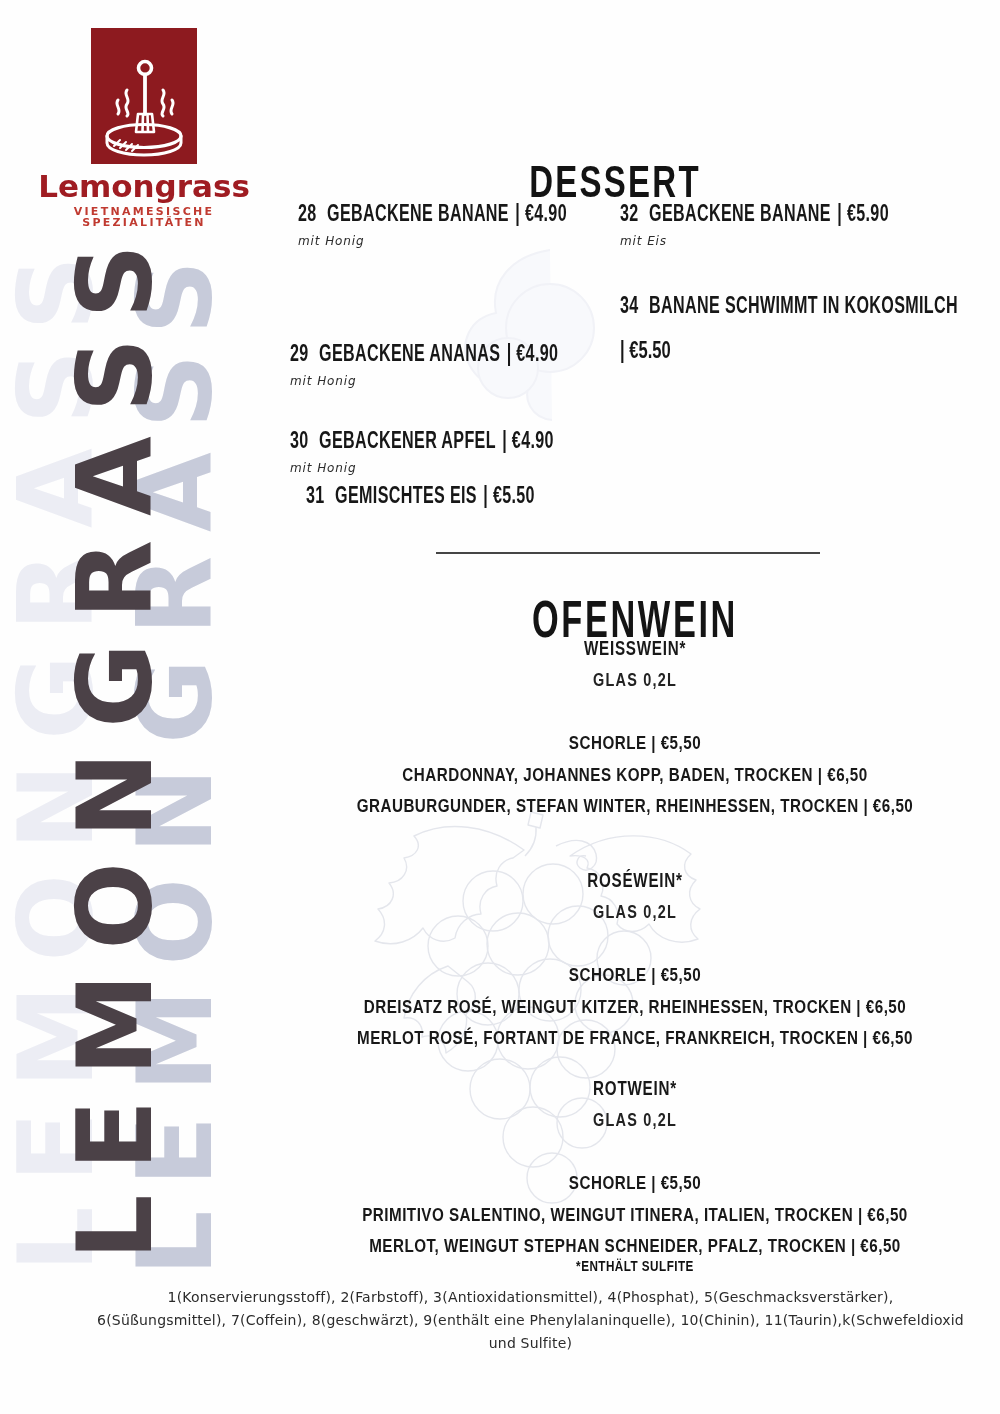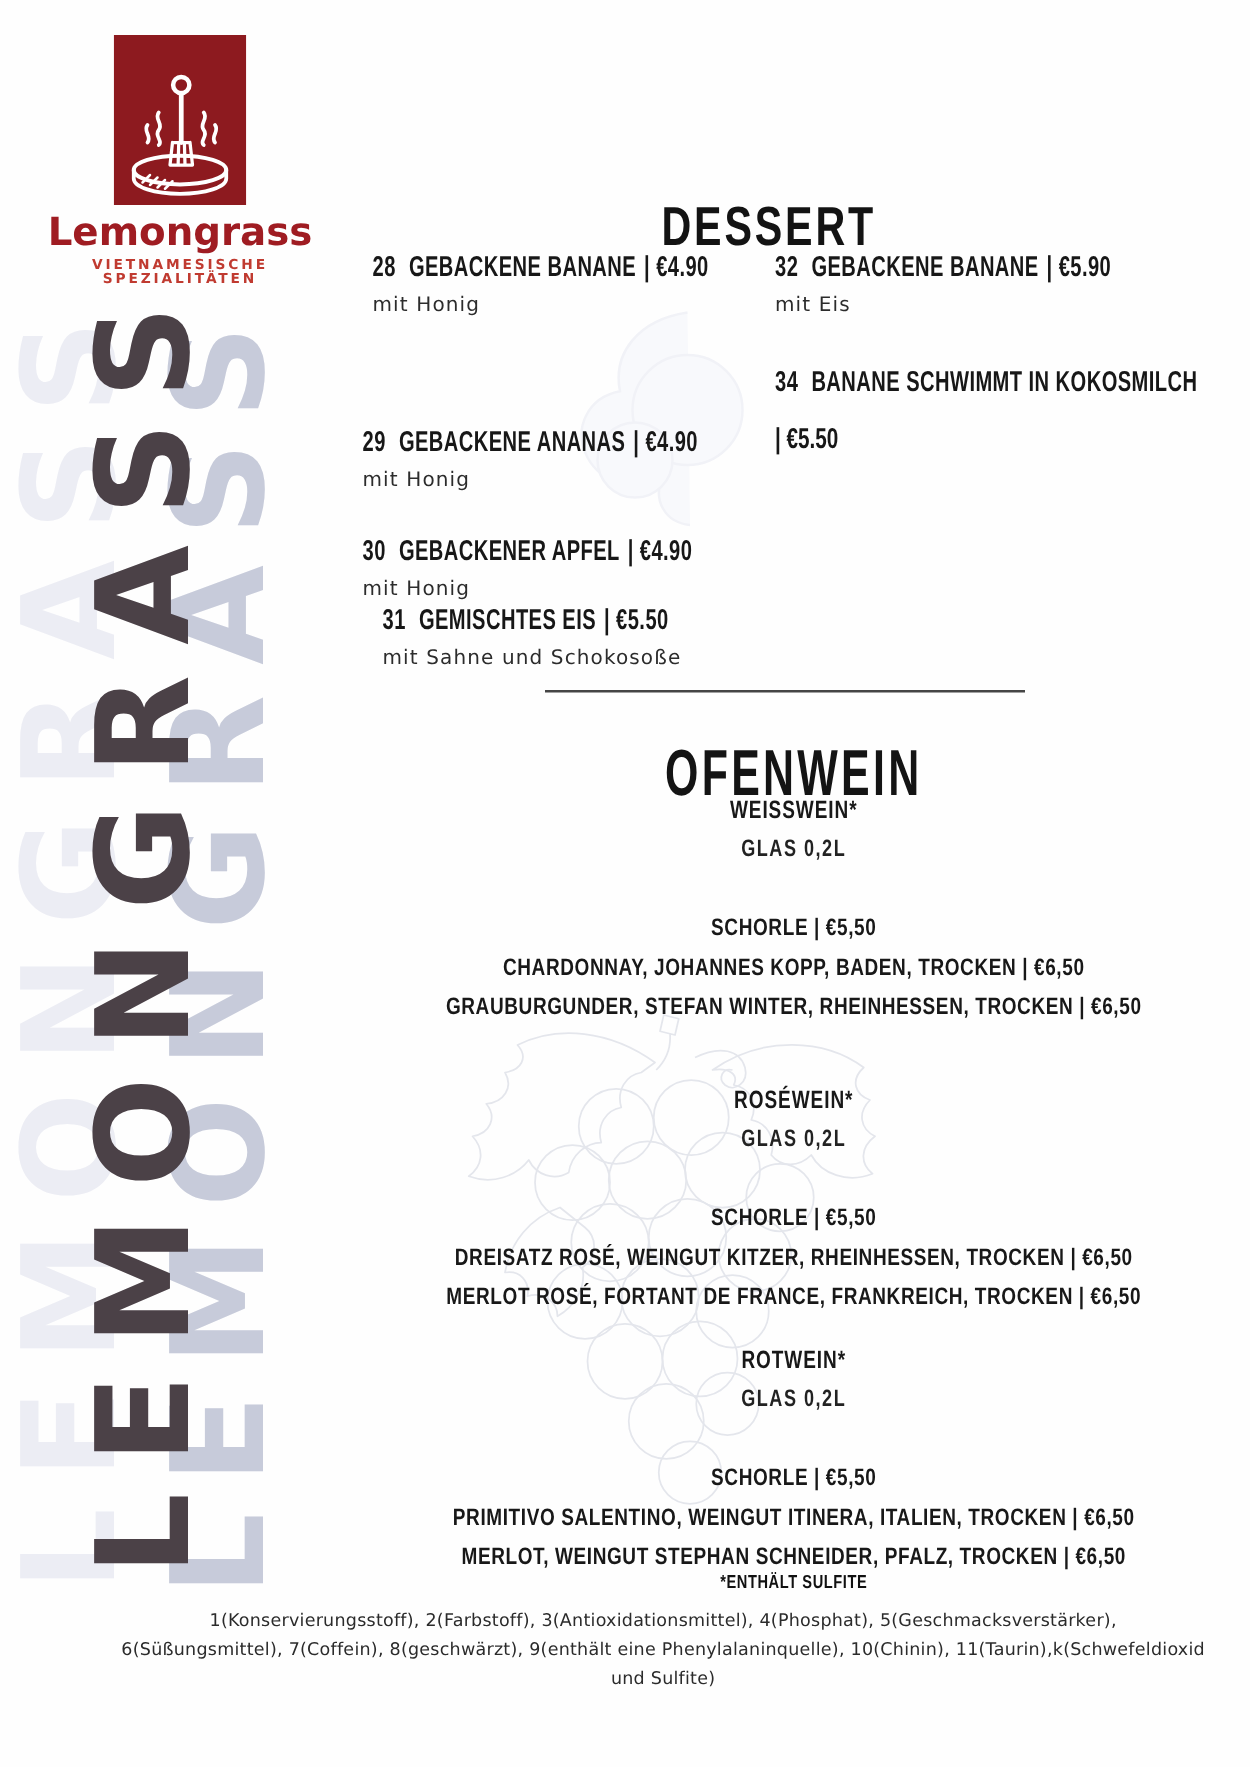--- a/index.html
+++ b/index.html
@@ -29,22 +29,22 @@
 
   
   .dessert-title{position:absolute;left:255px;top:131px;width:720px;text-align:center;
       font-size:44px;font-weight:700;letter-spacing:3px;color:#131313;
       transform:scaleX(0.75);transform-origin:50% 50%;line-height:1;z-index:4;}
   .menu-item{position:absolute;z-index:4;}
   .item-line{font-size:23px;font-weight:700;letter-spacing:0.5px;color:#171717;
       white-space:nowrap;line-height:1;transform:scaleX(0.7);transform-origin:0 50%;}
   .num{font-weight:800;margin-right:15px;}
   .price{margin-left:9px;}
-  .note{margin-top:9px;font-family:"DejaVu Sans",sans-serif;font-size:16px;
-      color:#2c2c2c;letter-spacing:0.9px;line-height:1.2;}
+  .note{margin-top:9px;font-family:"DejaVu Sans",sans-serif;font-size:12px;
+      color:#2c2c2c;letter-spacing:0.9px;line-height:1.2;font-style:italic;}
   .price-line{margin-top:22px;font-size:23px;font-weight:700;line-height:1;
       transform:scaleX(0.72);transform-origin:0 50%;color:#171717;}
   #item-28{left:298px;top:202px;} #item-32{left:620px;top:202px;}
   #item-29{left:290px;top:294px;margin-top:48px;} #item-34{left:620px;top:294px;}
   #item-30{left:290px;top:389px;margin-top:40px;}
   #item-31{left:306px;top:484px;}
 
   
   .divider{position:absolute;left:436px;top:552px;width:384px;height:2px;
       background:#454545;z-index:4;}
@@ -168,21 +168,20 @@
     <div class="item-line">
       <span class="num">30</span><span>GEBACKENER APFEL</span><span class="price">|  €4.90</span>
     </div>
     <div class="note">mit Honig</div>
   </div>
 
   <div class="menu-item" id="item-31">
     <div class="item-line">
       <span class="num">31</span><span>GEMISCHTES EIS</span><span class="price">|  €5.50</span>
     </div>
-    <div class="note">mit Sahne und Schokosoße</div>
   </div>
 
   <div class="divider"></div>
   <h1 class="wine-title">OFENWEIN</h1>
 
   <div class="wine-group" id="wine-group-white">
     <div class="wg-heading">WEISSWEIN*</div>
     <div class="wg-glass">GLAS 0,2L</div>
     <div class="wine-lines">
       <div class="wine-line">SCHORLE | €5,50</div>

